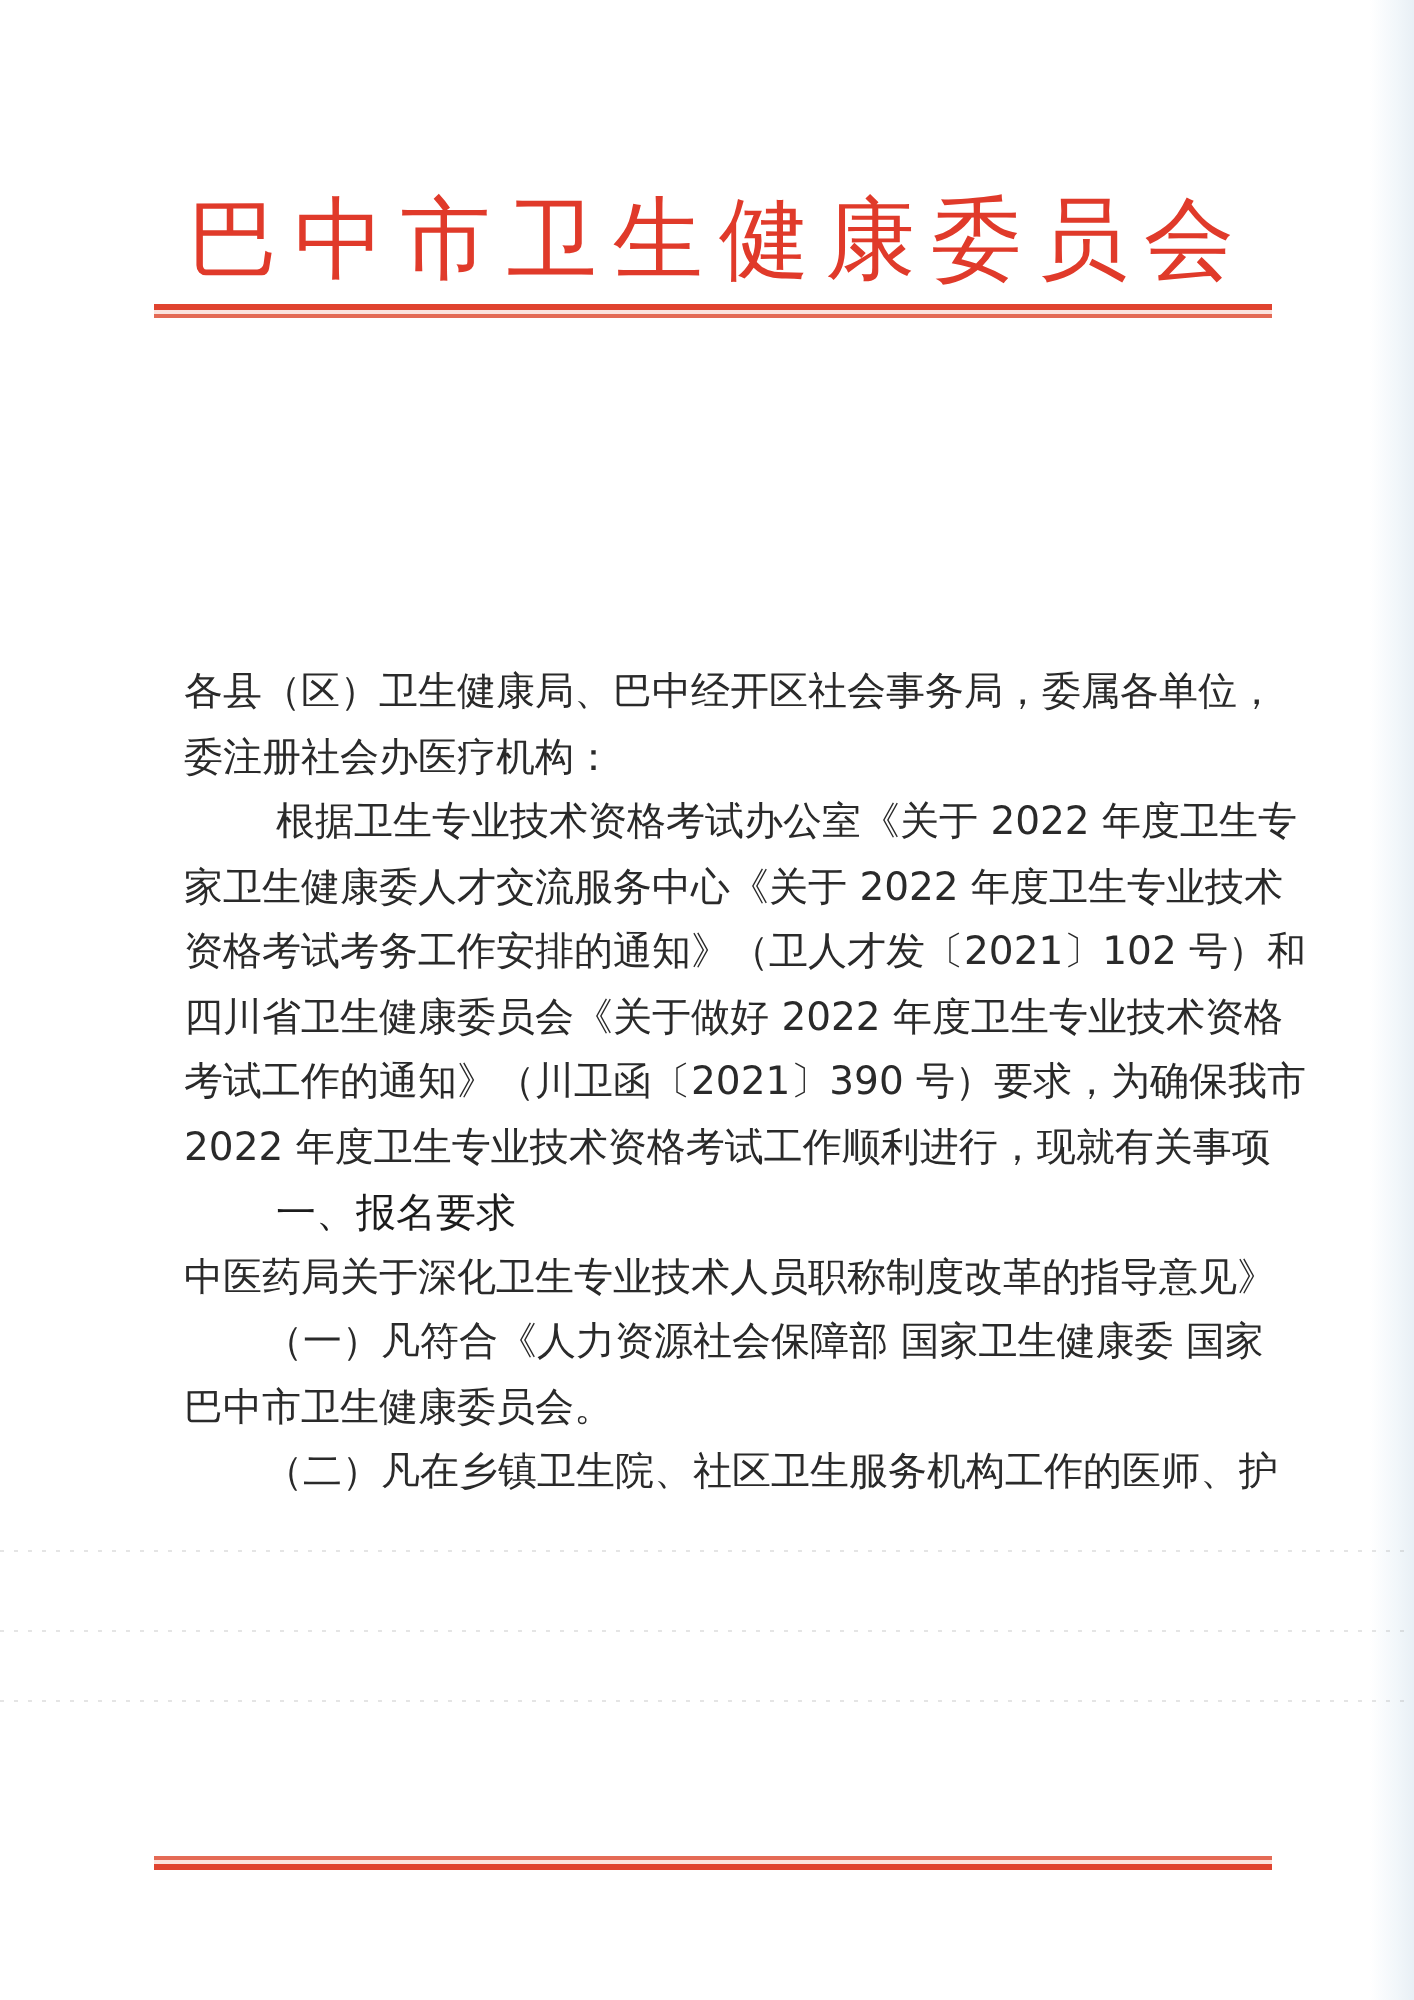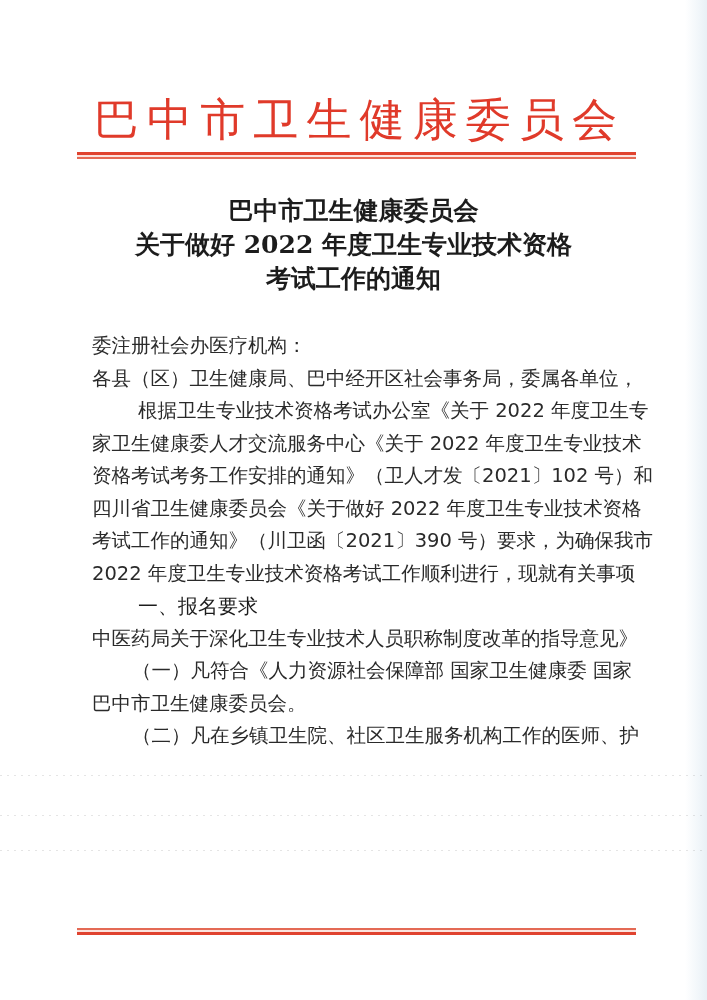--- a/index.html
+++ b/index.html
@@ -138,30 +138,25 @@
     <span>员</span>
     <span>会</span>
   </div>
 
   <div class="red-rule rule-top">
     <div class="thick"></div>
     <div class="gap"></div>
     <div class="thin"></div>
   </div>
 
-  <div class="title">
-    <div>巴中市卫生健康委员会</div>
-    <div>关于做好 2022 年度卫生专业技术资格</div>
-    <div>考试工作的通知</div>
-  </div>
 
   <div class="body-text">
     <div>
+      <div class="line">各县（区）卫生健康局、巴中经开区社会事务局，委属各单位，</div>
       <div class="line last">委注册社会办医疗机构：</div>
-      <div class="line">各县（区）卫生健康局、巴中经开区社会事务局，委属各单位，</div>
     </div>
 
     <div>
       <div class="line indent">根据卫生专业技术资格考试办公室《关于 2022 年度卫生专</div>
       <div class="line">家卫生健康委人才交流服务中心《关于 2022 年度卫生专业技术</div>
       <div class="line">资格考试考务工作安排的通知》（卫人才发〔2021〕102 号）和</div>
       <div class="line">四川省卫生健康委员会《关于做好 2022 年度卫生专业技术资格</div>
       <div class="line">考试工作的通知》（川卫函〔2021〕390 号）要求，为确保我市</div>
       <div class="line">2022 年度卫生专业技术资格考试工作顺利进行，现就有关事项</div>
     </div>

